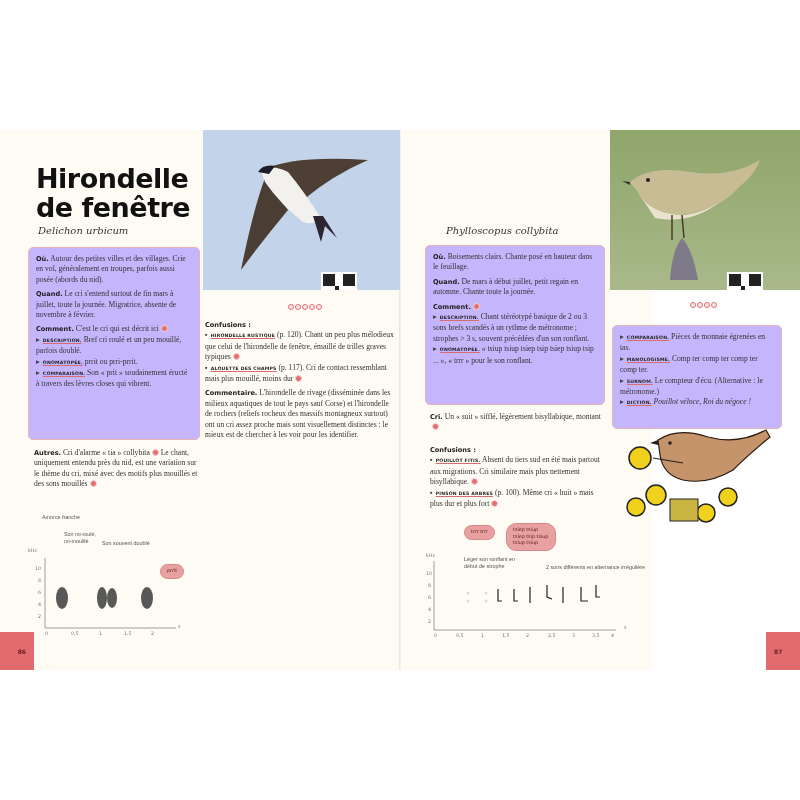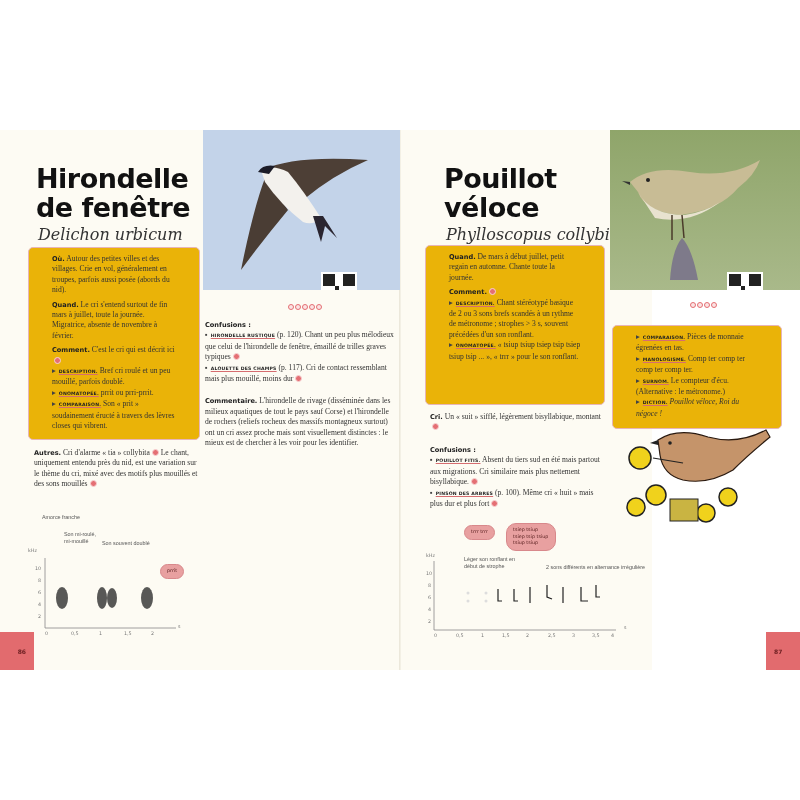--- a/index.html
+++ b/index.html
@@ -1,22 +1,22 @@
 <!DOCTYPE html>
 <html><head>
 <meta charset="utf-8">
 <style>
 *{box-sizing:border-box;margin:0;padding:0}
 html,body{width:800px;height:800px;background:#fff;overflow:hidden;font-family:"Liberation Serif",serif;color:#2a2a2a}
 .spread{position:absolute;left:0;top:130px;width:652px;height:540px;background:#fdfbf3}
 .gutter{position:absolute;left:399px;top:0;width:2px;height:540px;background:linear-gradient(90deg,#e8e4d6,#f7f4ea)}
 .abs{position:absolute}
 .title{font-family:"DejaVu Sans",sans-serif;font-weight:bold;font-size:27px;line-height:29px;color:#111;letter-spacing:-0.5px}
-.latin{font-family:"DejaVu Serif",serif;font-style:italic;font-size:16px;color:#333}
-.box{border:1.5px solid #e7b5b8;border-radius:5px;background:#eab308;padding:6px 23px}
+.latin{font-family:"DejaVu Serif",serif;font-style:italic;font-size:10px;color:#333}
+.box{border:1.5px solid #e7b5b8;border-radius:5px;background:#c4b5fd;padding:6px 7px}
 .p{font-size:7.6px;line-height:10.4px;color:#333}
 .p + .p{margin-top:4px}
 .lbl{font-family:"DejaVu Sans",sans-serif;font-weight:bold;font-size:6.6px;color:#222}
 .tag{font-family:"DejaVu Sans",sans-serif;font-weight:bold;font-size:4.6px;letter-spacing:.2px;color:#222;text-transform:uppercase;text-decoration:underline;text-decoration-color:#d66d70}
 .bul{color:#444;margin-right:3px}
 .snd{display:inline-block;width:7px;height:7px;border-radius:50%;background:#e46f73;border:1.5px solid #f7d2d3;vertical-align:-1px;margin-left:2px}
 .photo{overflow:hidden}
 .qr{background:#fff;padding:2px;width:36px;height:36px}
 .qr svg{width:32px;height:32px;display:block}
 .dots{display:flex;gap:1px}
@@ -74,21 +74,21 @@
 
   <div class="abs p" style="left:34px;top:318px;width:165px">
     <span class="lbl">Autres.</span> <span>Cri d'alarme « tia » collybita</span><span class="snd"></span>
     <span>Le chant, uniquement entendu près du nid, est une variation sur le thème du cri, mixé avec des motifs plus mouillés et des sons mouillés</span><span class="snd"></span>
   </div>
 
   <div class="abs p" style="left:205px;top:186px;width:190px">
     <div class="lbl">Confusions :</div>
     <div><span class="bul">▪</span><span class="tag">Hirondelle rustique</span> <span>(p. 120). Chant un peu plus mélodieux que celui de l'hirondelle de fenêtre, émaillé de trilles graves typiques</span><span class="snd"></span></div>
     <div><span class="bul">▪</span><span class="tag">Alouette des champs</span> <span>(p. 117). Cri de contact ressemblant mais plus mouillé, moins dur</span><span class="snd"></span></div>
-    <div style="margin-top:12px"><span class="lbl">Commentaire.</span> <span>L'hirondelle de rivage (disséminée dans les milieux aquatiques de tout le pays sauf Corse) et l'hirondelle de rochers (reliefs rocheux des massifs montagneux surtout) ont un cri assez proche mais sont visuellement distinctes : le mieux est de chercher à les voir pour les identifier.</span></div>
+    <div style="margin-top:4px"><span class="lbl">Commentaire.</span> <span>L'hirondelle de rivage (disséminée dans les milieux aquatiques de tout le pays sauf Corse) et l'hirondelle de rochers (reliefs rocheux des massifs montagneux surtout) ont un cri assez proche mais sont visuellement distinctes : le mieux est de chercher à les voir pour les identifier.</span></div>
   </div>
 
   <div class="spec" style="left:28px;top:384px;width:180px;height:124px">
     <div class="abs cap" style="left:14px;top:0">Amorce franche</div>
     <div class="abs cap" style="left:36px;top:17px;width:34px">Son mi-roulé, mi-mouillé</div>
     <div class="abs cap" style="left:74px;top:26px">Son souvent doublé</div>
     <div class="abs axlbl" style="left:0;top:34px">kHz</div>
     <div class="bubble" style="left:132px;top:50px">prrit</div>
     <svg class="abs" style="left:0;top:40px" width="180" height="84">
       <line x1="17" y1="4" x2="17" y2="74" stroke="#888" stroke-width="0.8"></line>
@@ -108,24 +108,20 @@
     <div class="abs axlbl" style="left:17px;top:117px">0</div>
     <div class="abs axlbl" style="left:43px;top:117px">0,5</div>
     <div class="abs axlbl" style="left:71px;top:117px">1</div>
     <div class="abs axlbl" style="left:96px;top:117px">1,5</div>
     <div class="abs axlbl" style="left:123px;top:117px">2</div>
     <div class="abs axlbl" style="left:150px;top:110px">s</div>
   </div>
 
   <div class="pn" style="left:0;justify-content:flex-end;padding-right:8px">86</div>
 
-  <div class="abs title" style="left:444px;top:34px">
-    <div>Pouillot</div>
-    <div>véloce</div>
-  </div>
   <div class="abs latin" style="left:446px;top:95px">Phylloscopus collybita</div>
 
   <div class="abs photo" style="left:610px;top:0;width:190px;height:160px;background:linear-gradient(180deg,#8fa56a,#a9b98a)">
     <svg width="190" height="160" viewBox="0 0 190 160">
       <path d="M60 150 Q62 120 72 108 Q82 118 88 150 Z" fill="#7e7a8a"></path>
       <path d="M20 52 Q40 35 80 42 Q120 48 150 30 Q145 45 128 58 Q110 80 70 85 Q35 82 28 62 Z" fill="#c8bc95"></path>
       <path d="M28 62 Q40 85 75 85 Q95 82 110 72 Q80 95 45 88 Z" fill="#e8e2cf"></path>
       <circle cx="38" cy="50" r="2" fill="#222"></circle>
       <path d="M20 52 L12 51 L20 55 Z" fill="#333"></path>
       <line x1="62" y1="85" x2="62" y2="110" stroke="#4a3a2a" stroke-width="1.5"></line>
@@ -139,20 +135,21 @@
     </div>
   </div>
   <div class="abs dots" style="left:690px;top:172px">
     <span></span>
       <span></span>
       <span></span>
       <span></span>
   </div>
 
   <div class="abs box" style="left:425px;top:115px;width:180px;height:160px">
+    <div class="p"><span class="lbl">Où.</span> <span>Boisements clairs. Chante posé en hauteur dans le feuillage.</span></div>
     <div class="p"><span class="lbl">Quand.</span> <span>De mars à début juillet, petit regain en automne. Chante toute la journée.</span></div>
     <div class="p"><span class="lbl">Comment.</span><span class="snd"></span><br>
       <span class="bul">▸</span><span class="tag">Description.</span> <span>Chant stéréotypé basique de 2 ou 3 sons brefs scandés à un rythme de métronome ; strophes &gt; 3 s, souvent précédées d'un son ronflant.</span><br>
       <span class="bul">▸</span><span class="tag">Onomatopée.</span> <span>« tsiup tsiup tsiep tsip tsiep tsiup tsip ... », « trrr » pour le son ronflant.</span>
     </div>
   </div>
 
   <div class="abs box" style="left:612px;top:195px;width:170px;height:104px">
     <div class="p">
       <span class="bul">▸</span><span class="tag">Comparaison.</span> <span>Pièces de monnaie égrenées en tas.</span><br>

